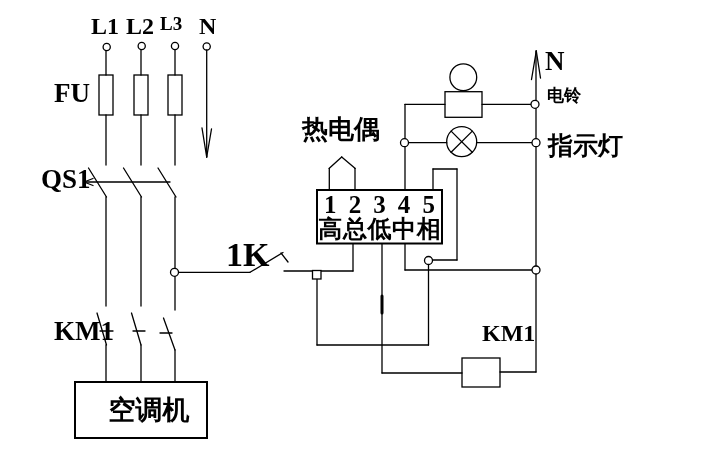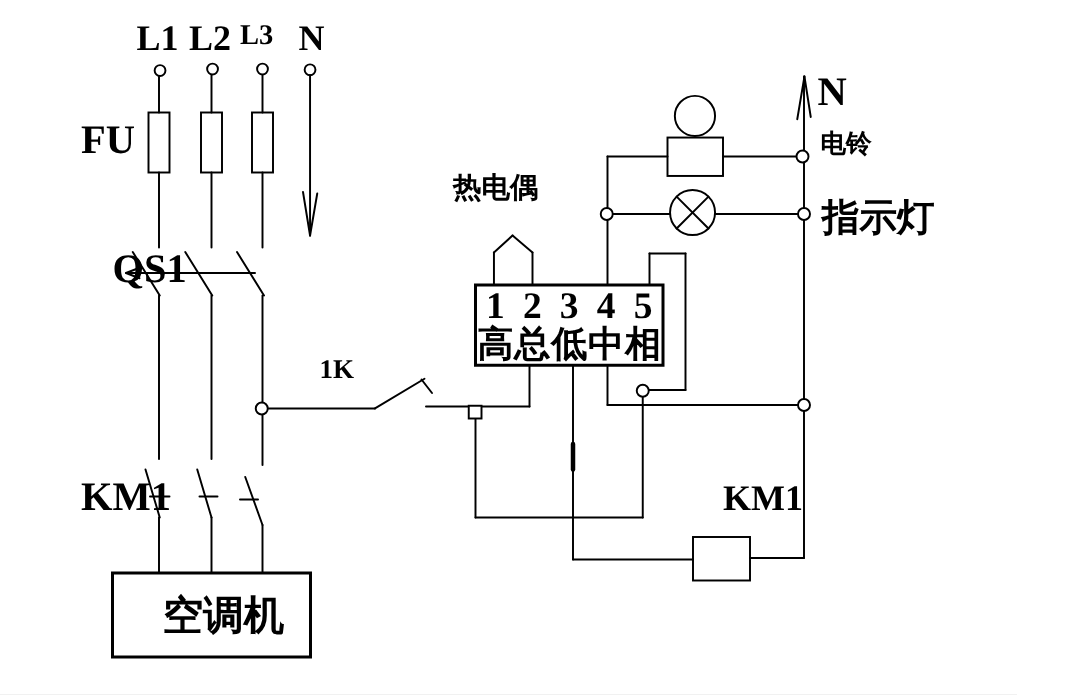--- a/index.html
+++ b/index.html
@@ -167,27 +167,27 @@
       </g>
     </g>
   </svg>
 
   <div class="lbl" style="left:91px;top:14px;font-size:24px;">L1</div>
   <div class="lbl" style="left:126px;top:14px;font-size:24px;">L2</div>
   <div class="lbl" style="left:160px;top:14px;font-size:19px;">L3</div>
   <div class="lbl" style="left:199px;top:14px;font-size:24px;">N</div>
 
   <div class="lbl" style="left:54px;top:79px;font-size:27px;">FU</div>
-  <div class="lbl" style="left:41px;top:165px;font-size:27px;margin-left:34px;">QS1</div>
+  <div class="lbl" style="left:41px;top:165px;font-size:27px;">QS1</div>
   <div class="lbl" style="left:54px;top:317px;font-size:27px;">KM1</div>
 
   <div class="lbl" style="left:75px;top:396px;width:148px;text-align:center;font-size:27px;">空调机</div>
 
-  <div class="lbl" style="left:302px;top:116px;font-size:19px;">热电偶</div>
-  <div class="lbl" style="left:213px;top:237px;font-size:18px;">1K</div>
+  <div class="lbl" style="left:302px;top:116px;font-size:26px;">热电偶</div>
+  <div class="lbl" style="left:226px;top:237px;font-size:34px;">1K</div>
 
   <div class="strip-row" style="left:318px;top:192px;width:123px;height:25px;font-size:25px;">
     <span>1</span>
     <span>2</span>
     <span>3</span>
     <span>4</span>
     <span>5</span>
   </div>
   <div class="strip-row" style="left:318px;top:216px;width:123px;height:26px;font-size:24px;">
     <span>高</span>

